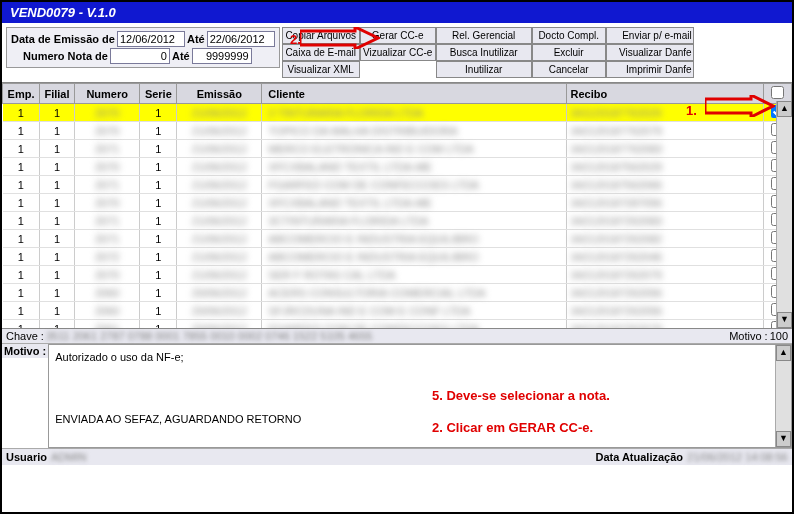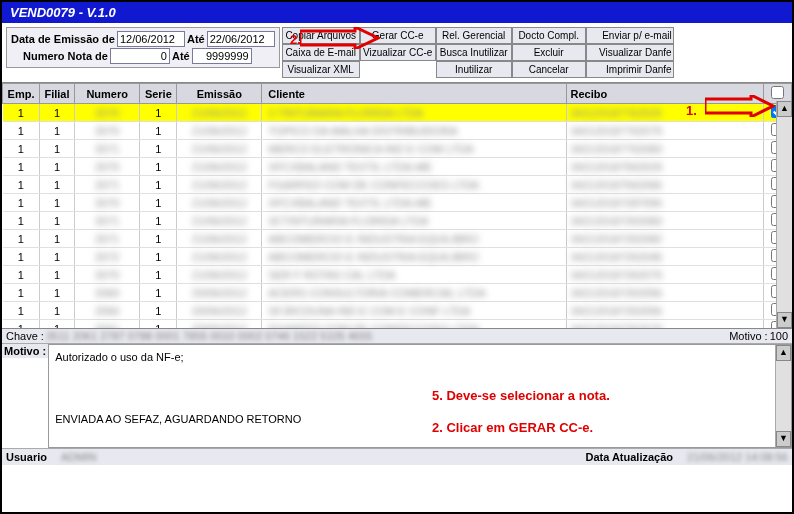--- a/index.html
+++ b/index.html
@@ -10,21 +10,21 @@
 .filter-row { display: flex; align-items: center; gap: 2px; font-size: 11px; margin: 1px 0; }
 .filter-row label { font-weight: bold; }
 .filter-row input { font-size: 11px; padding: 1px 2px; border: 1px solid #7a7a9a; }
 .date-input { width: 68px; }
 .num-input { width: 60px; text-align: right; }
 .btn-grid { display: flex; }
 .btn-col { display: flex; flex-direction: column; }
 .btn { background: #e8e8f0; border: 1px solid #888; font-size: 10px; padding: 2px 1px; cursor: pointer; text-align: center; white-space: nowrap; }
 .btn-c1 { width: 78px; }
 .btn-c2 { width: 76px; }
-.btn-c3 { width: 76px; }
+.btn-c3 { width: 96px; }
 .btn-c4 { width: 74px; }
 .btn-c5 { width: 88px; text-align: right; }
 .btn-big { width: 62px; height: 22px; font-size: 12px; font-weight: bold; }
 .grid-wrap { height: 247px; overflow: hidden; position: relative; border-top: 1px solid #888; border-bottom: 1px solid #888; }
 .grid { width: 100%; border-collapse: collapse; font-size: 11px; }
 .grid th { background: #d8d8e0; border: 1px solid #999; padding: 2px 3px; font-weight: bold; text-align: center; }
 .grid td { border-right: 1px solid #ccc; border-bottom: 1px solid #e0e0e0; padding: 1px 3px; height: 17px; text-align: center; }
 .grid td.cliente { text-align: left; padding-left: 6px; }
 .grid td.recibo { text-align: left; }
 .grid tr.sel td { background: #ffff00; }
@@ -42,21 +42,21 @@
 .th-chk input { width: 13px; height: 13px;}
 .grid-scroll { position: absolute; right: 0; top: 18px; bottom: 0; width: 16px; background: #e0e0e0; border-left: 1px solid #aaa; }
 .grid-scroll .sbtn { height: 16px; background: #ccc; border: 1px solid #888; font-size: 9px; text-align: center; line-height: 12px; }
 .footer1 { display: flex; font-size: 11px; padding: 1px 4px; background: #e8e8f0; border-bottom: 1px solid #aaa; }
 .footer1 .lab { font-weight: normal; margin-right: 2px; }
 .footer1 .chave { flex: 1; }
 .footer1 .blur { filter: blur(2px); color: #888; }
 .motivo-area { display: flex; align-items: flex-start; font-size: 11px; height: 105px; background: #fff; border-bottom: 1px solid #aaa; }
 .motivo-area .lab { font-weight: bold; padding: 1px 2px; background: #e8e8f0; }
 .motivo-area .ta { flex: 1; height: 100%; border: 1px solid #999; background: #fff; font-size: 11px; padding: 6px; position: relative; }
-.footer2 { display: flex; font-size: 11px; padding: 2px 4px; background: #e8e8f0; gap: 14px; }
+.footer2 { display: flex; font-size: 11px; padding: 2px 4px; background: #e8e8f0; gap: 4px; }
 .footer2 .lab { font-weight: bold; }
 .footer2 .blur { filter: blur(2px); color: #888; }
 .footer2 .sp { flex: 1; }
 .annot { position: absolute; font-size: 13px; font-weight: bold; color: #e00000; pointer-events: none; }
 .arrow { position: absolute; pointer-events: none; }
 .arrow svg { display: block; }
 </style>
 </head>
 <body>
 

